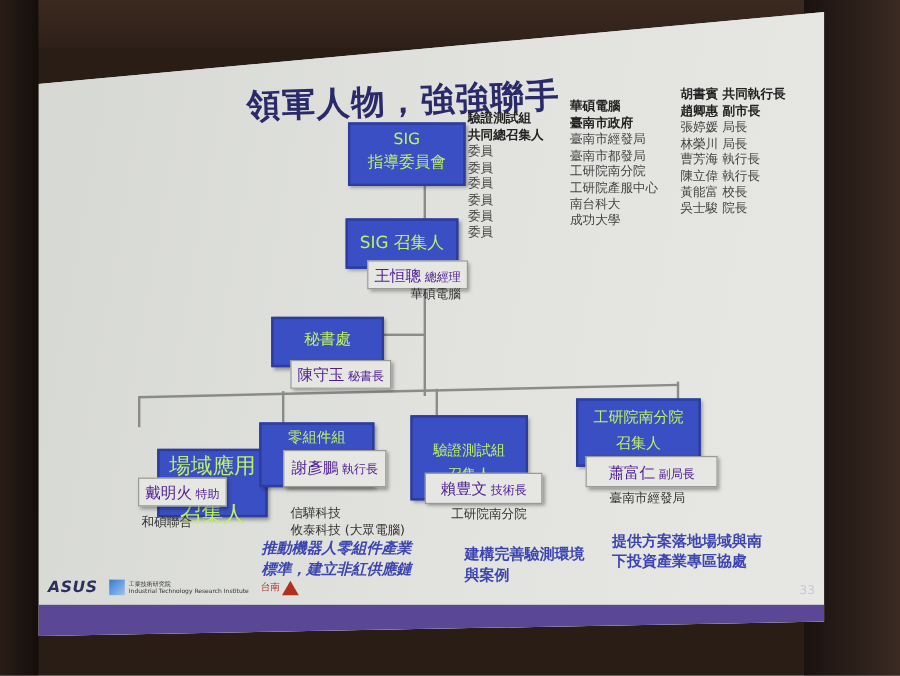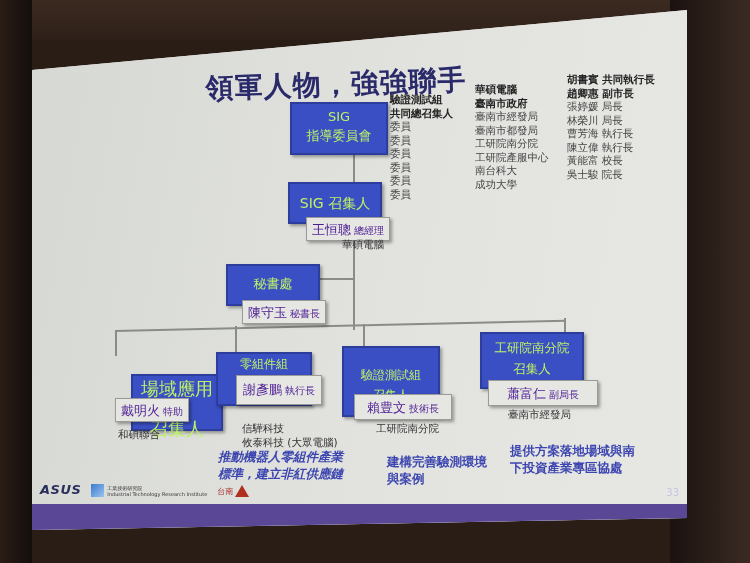--- a/index.html
+++ b/index.html
@@ -17,21 +17,21 @@
   .box{position:absolute;background:#3b4fc4;border:2px solid #2c3d9c;color:#bef264;text-align:center;box-shadow:2px 2px 3px rgba(0,0,0,.35);}
   .box .l{display:block;}
   .tag{position:absolute;background:#e6e6e2;border:1px solid #9a9a96;box-shadow:2px 2px 3px rgba(0,0,0,.35);color:#4c1d95;white-space:nowrap;padding:1px 5px;}
   .tag .nm{font-size:13px;}
   .tag .ti{font-size:10px;margin-left:3px;}
   .line{position:absolute;background:#8a8c88;}
   .txt{position:absolute;color:#333;white-space:nowrap;}
   .col{position:absolute;font-size:10.5px;line-height:13.5px;color:#444;}
   .col .b{font-weight:bold;color:#222;}
   .goal{position:absolute;color:#3d46b0;font-weight:bold;font-size:12.5px;line-height:17px;white-space:nowrap;}
-  .logos{position:absolute;left:8px;bottom:33px;display:flex;align-items:flex-end;gap:10px;}
+  .logos{position:absolute;left:8px;bottom:33px;display:flex;align-items:center;gap:10px;}
   .asus{font-style:italic;font-weight:bold;font-size:13px;color:#2a2f5c;letter-spacing:0.5px;}
   .itri{display:flex;align-items:center;gap:3px;}
   .itri .sq{width:13px;height:13px;background:linear-gradient(135deg,#3a7ad0,#9ac4f0);}
   .itri .t{font-size:5px;color:#333;line-height:6px;}
   .third{display:flex;align-items:center;gap:2px;}
   .third .a{font-size:8px;color:#a33;}
   .third .b{width:0;height:0;border-left:7px solid transparent;border-right:7px solid transparent;border-bottom:12px solid #b03020;}
 </style>
 </head>
 <body>

